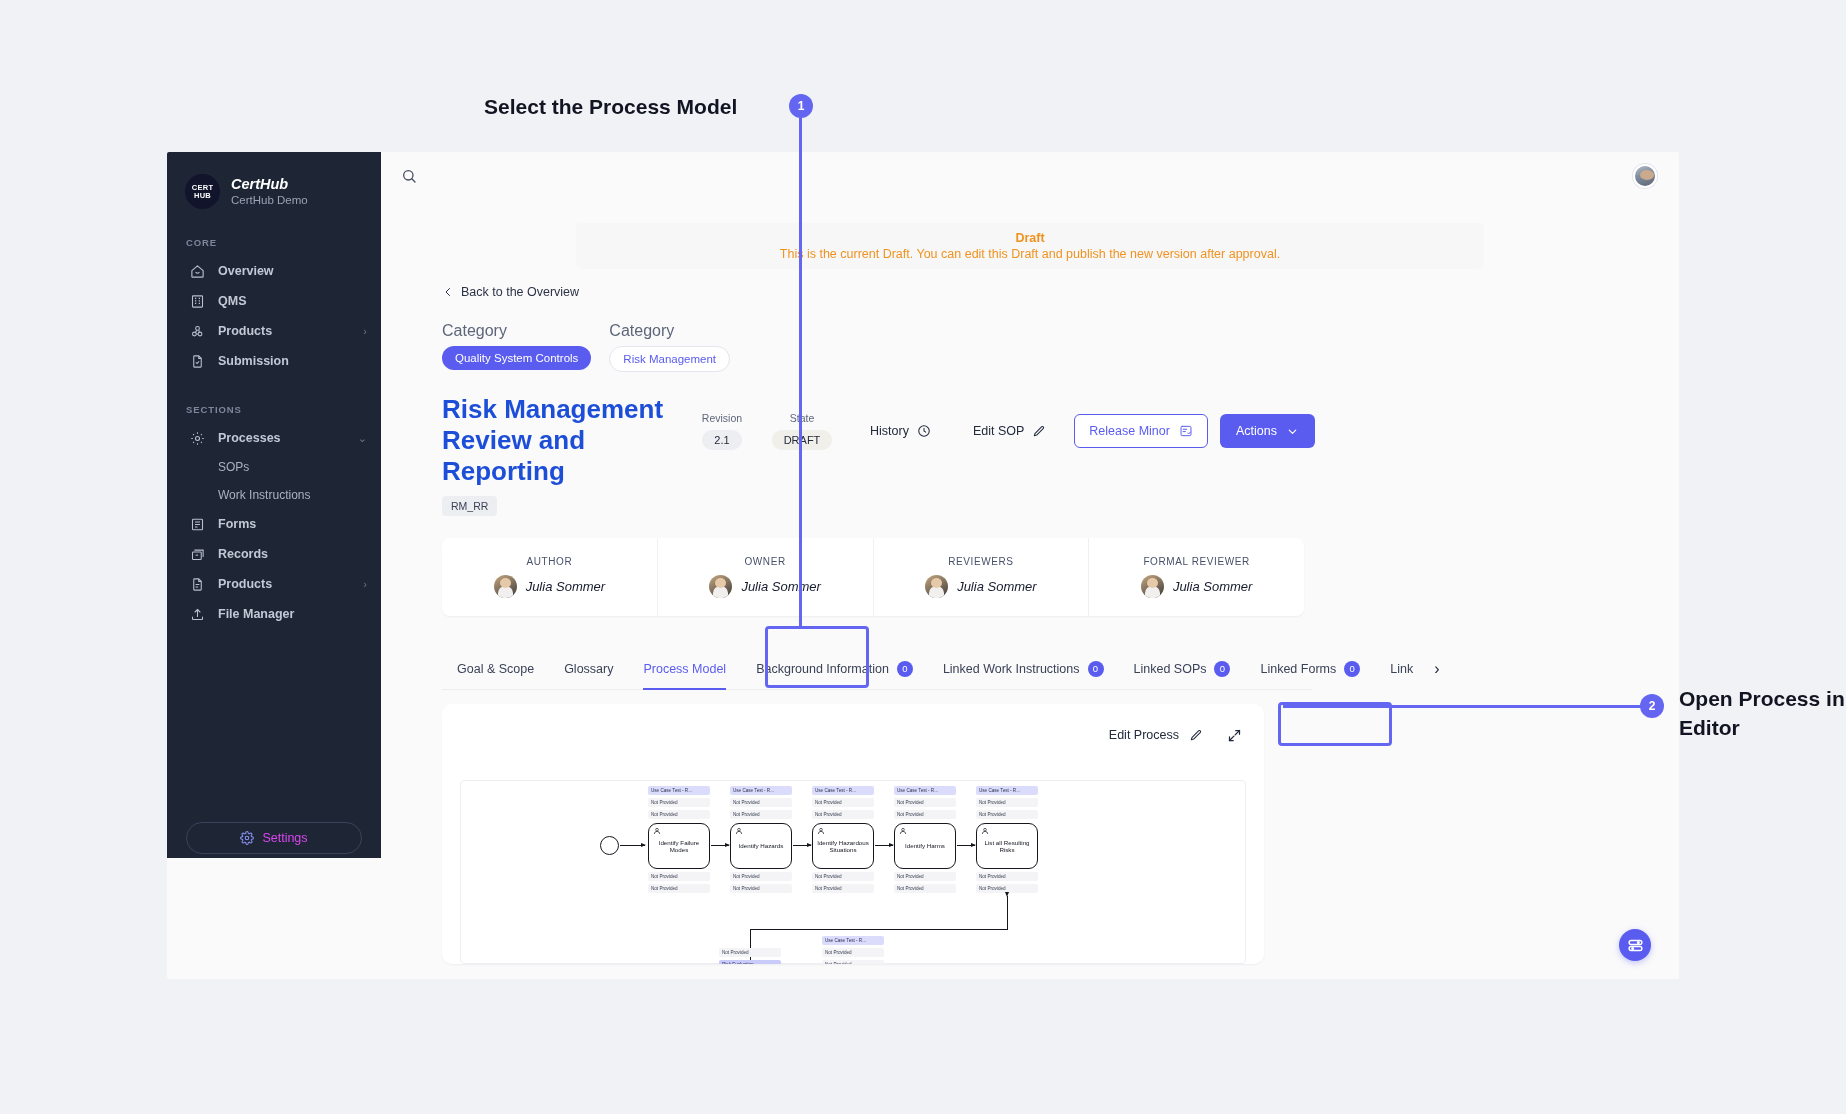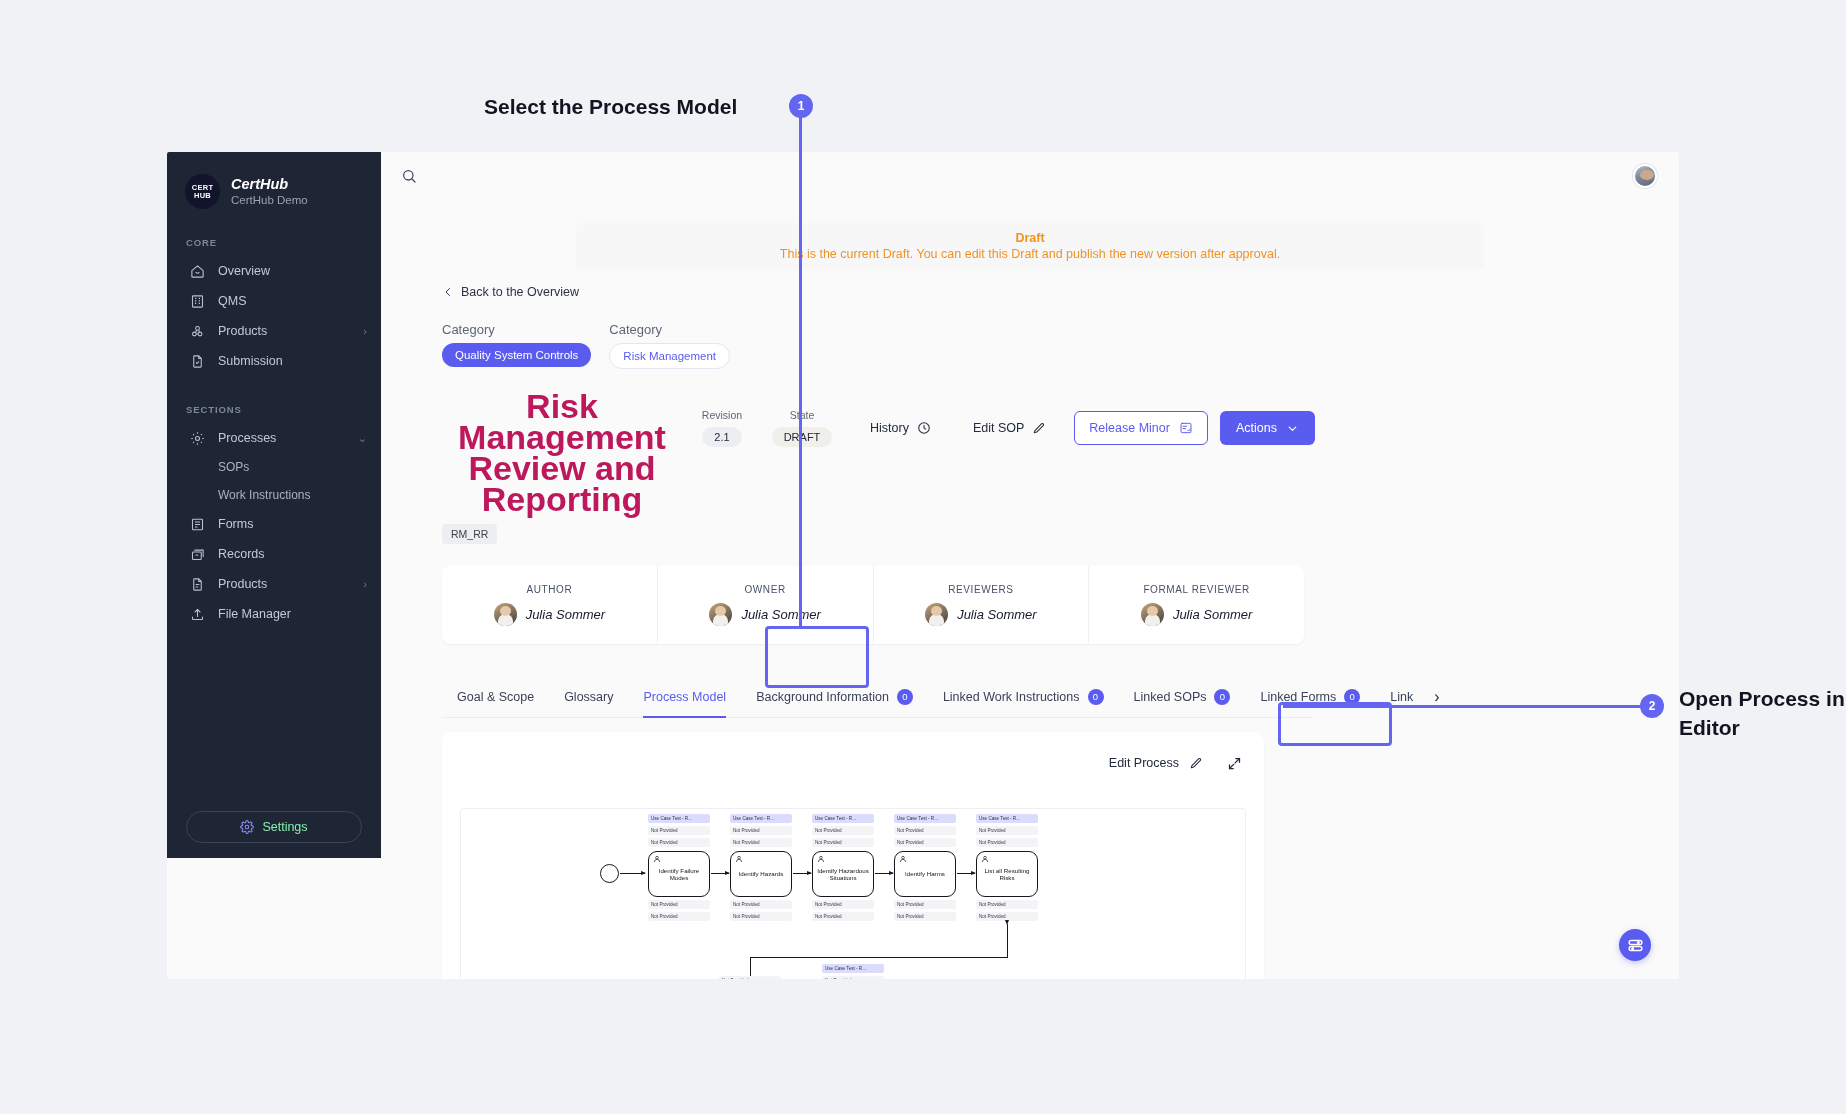--- a/index.html
+++ b/index.html
@@ -44,34 +44,34 @@
   .nav-group-label {
     color: #7d879c; font-size: 9.5px; font-weight: bold; letter-spacing: .9px;
     padding: 0 0 0 19px; margin-top: 28px; margin-bottom: 8px;
   }
   .nav-item {
     display: flex; align-items: center; height: 30px;
     padding: 0 14px 0 22px; gap: 13px; cursor: pointer;
     color: #c2c9d6; font-size: 12.5px;
   }
   .nav-item .ico { width: 16px; height: 16px; flex: 0 0 16px; display: flex; align-items: center; justify-content: center; }
-  .nav-item .lbl { flex: 1; }
+  .nav-item .lbl { flex: 1; font-weight: bold; }
   .nav-item .chev { color: #6e7race; color: #6d7689; font-size: 11px; }
   .nav-sub {
     display: flex; align-items: center; height: 28px;
     padding-left: 51px; color: #aab2c2; font-size: 12px; cursor: pointer;
   }
   svg.i { display: block; }
 
   .settings-btn {
-    position: absolute; left: 19px; bottom: 15px;
+    position: absolute; left: 19px; bottom: 4px;
     width: 176px; height: 32px; border-radius: 16px;
     border: 1px solid #3a4358; background: transparent;
     display: flex; align-items: center; justify-content: center; gap: 8px;
-    color: #86efac; font-size: 12.5px; cursor: pointer;
+    color: #d946ef; font-size: 12.5px; cursor: pointer;
   }
 
   
   .main { flex: 1; position: relative; height: 827px; background: #fafafb; }
   .topbar { height: 48px; display: flex; align-items: center; padding: 0 22px 0 20px; }
   .topbar .search-ico { color: #414a5e; cursor: pointer; }
   .topbar-spacer { flex: 1; }
   .avatar-top {
     width: 24px; height: 24px; border-radius: 50%;
     border: 2px solid #fff; box-shadow: 0 0 0 1px #e3e5ec;
@@ -94,33 +94,33 @@
   .draft-title { color: #f0921f; font-size: 12.5px; font-weight: bold; line-height: 16px; }
   .draft-desc  { color: #f0921f; font-size: 12.5px; line-height: 17px; }
 
   .back-link {
     display: inline-flex; align-items: center; gap: 7px;
     margin: 16px 0 0 21px; color: #2b3245; font-size: 12.5px; cursor: pointer;
   }
 
   .meta-row { display: flex; gap: 18px; margin: 20px 0 0 21px; }
   .meta-col { display: flex; flex-direction: column; gap: 6px; }
-  .meta-label { color: #5d6679; font-size: 13px; }
+  .meta-label { color: #5d6679; font-size: 16px; }
   .pill-solid {
     background: #5a5cf0; color: #fff; font-size: 11.5px;
     padding: 6px 13px; border-radius: 13px; cursor: pointer; white-space: nowrap;
   }
   .pill-outline {
     background: #fff; color: #5a5cf0; font-size: 11.5px; border: 1px solid #e4e5ee;
     padding: 6px 13px; border-radius: 13px; cursor: pointer; white-space: nowrap;
   }
 
   .title-row { display: flex; align-items: flex-start; margin: 22px 0 0 21px; }
   .title-block { width: 240px; }
-  .doc-title { color: #be185d; font-size: 34px; font-weight: bold; line-height: 31px; text-align: center; }
+  .doc-title { color: #1d4ed8; font-size: 26px; font-weight: bold; line-height: 31px; }
   .doc-code {
     display: inline-block; margin-top: 9px; background: #eceef2; color: #3b4254;
     font-size: 10.5px; padding: 4px 9px; border-radius: 4px;
   }
   .actions-row { display: flex; align-items: center; gap: 0; margin-top: 18px; }
   .stat { display: flex; flex-direction: column; align-items: center; width: 80px; }
   .stat-label { color: #5d6679; font-size: 10.5px; margin-bottom: 6px; }
   .stat-value {
     background: #eceef2; color: #222a3c; font-size: 11px;
     padding: 4px 12px; border-radius: 11px;

